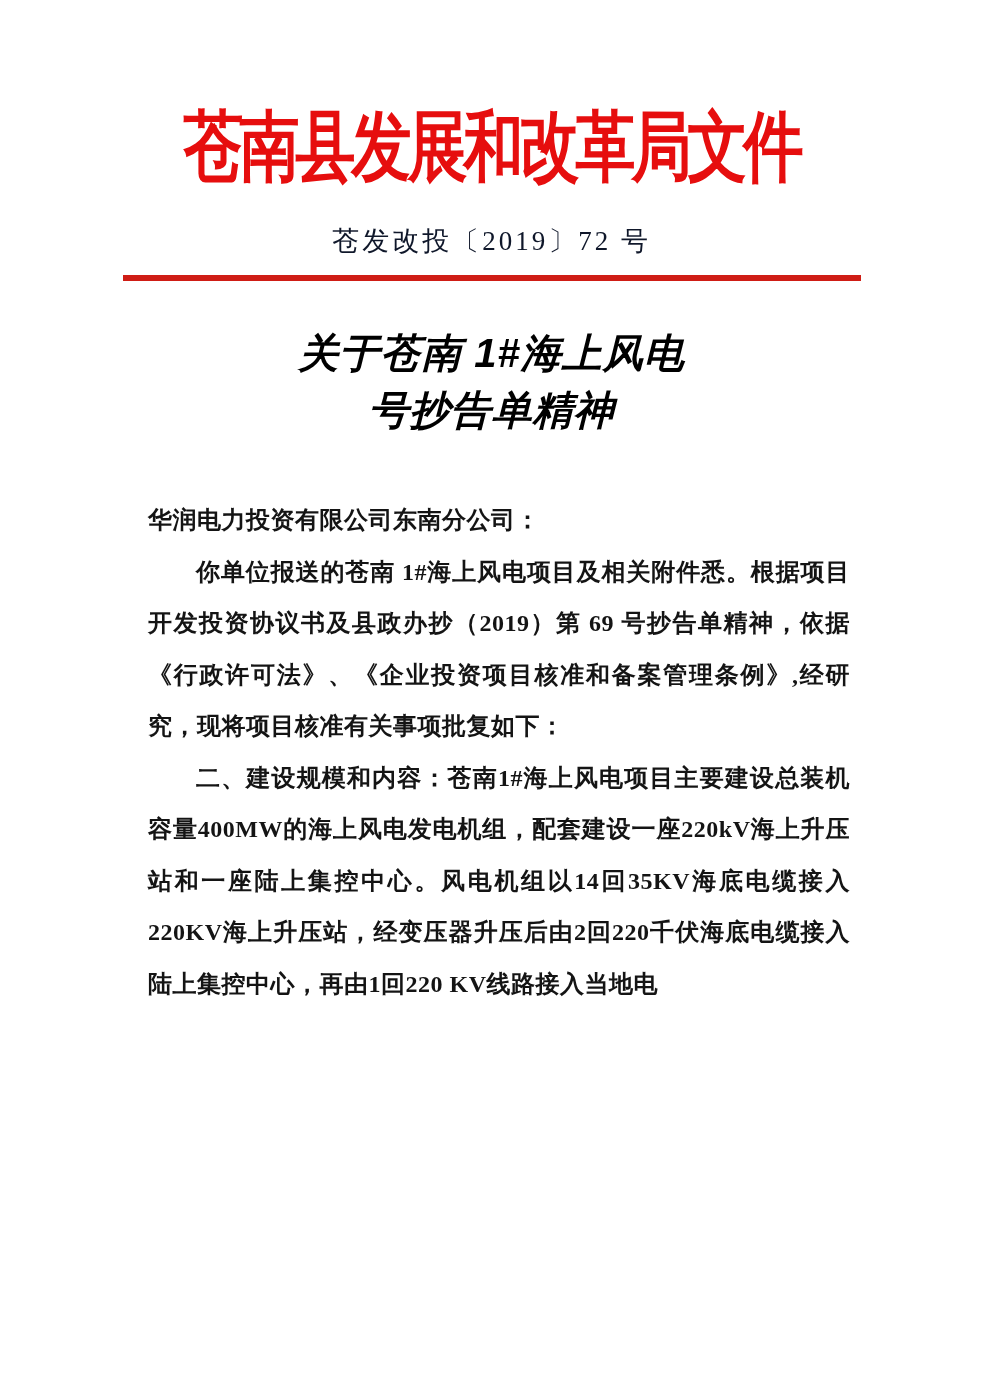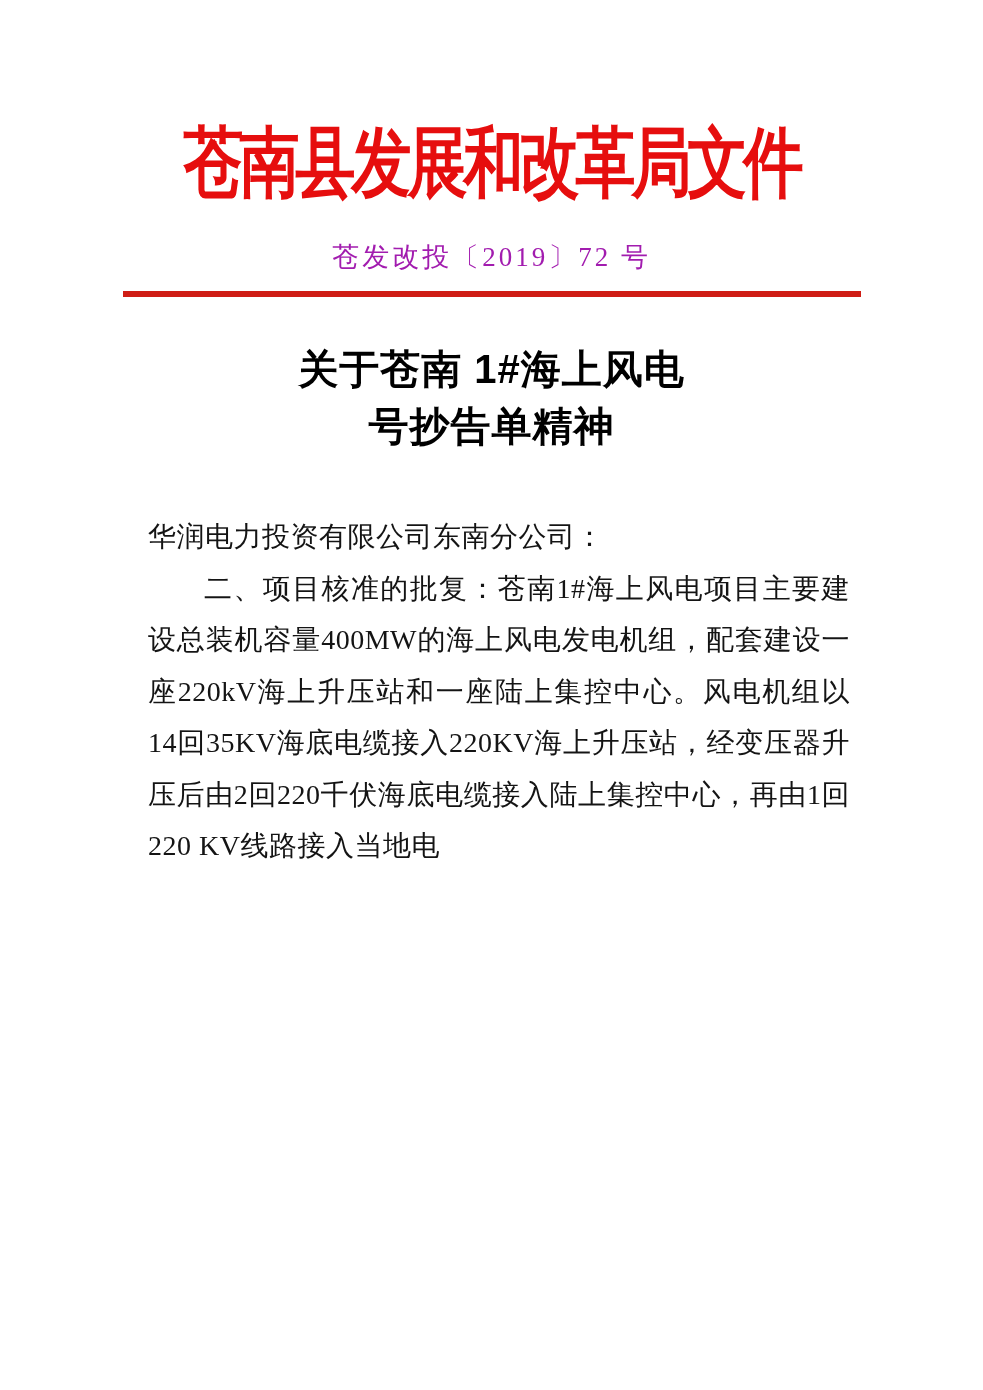--- a/index.html
+++ b/index.html
@@ -1,21 +1,21 @@
 <!DOCTYPE html>
 <html><head>
 <meta charset="utf-8">
 <style>
   * { margin: 0; padding: 0; box-sizing: border-box; }
   html, body { background: #ffffff; }
   .page {
     position: relative;
     width: 983px;
     height: 1006px;
-    margin: 16px auto;
+    margin: 0 auto;
     background: #ffffff;
     overflow: hidden;
     font-family: "Liberation Serif", serif;
     color: #111111;
   }
   
   .letterhead {
     padding-top: 108px;
     text-align: center;
   }
@@ -28,49 +28,51 @@
     letter-spacing: -4px;
     transform: scaleY(1.28);
     transform-origin: center;
     white-space: nowrap;
   }
   .doc-number {
     margin-top: 34px;
     text-align: center;
     font-size: 27px;
     letter-spacing: 3px;
-    color: #a21caf;
+    color: #0f172a;
     font-family: "Liberation Serif", "DejaVu Serif", serif;
   }
   .red-rule {
     width: 738px;
     height: 6px;
     background: #cf1d15;
     margin: 16px auto 0 auto;
   }
   
   .doc-title {
     margin-top: 44px;
     text-align: center;
     font-family: "Liberation Sans", "DejaVu Sans", sans-serif;
     font-weight: bold;
     color: #000000;
     font-size: 40px;
     line-height: 57px;
     letter-spacing: 1px;
+    font-style: italic;
   }
   
   .body-text {
     margin: 56px 133px 0 148px;
     font-family: "Liberation Serif", "DejaVu Serif", serif;
-    font-size: 28px;
+    font-size: 24px;
     line-height: 51.5px;
     color: #141414;
     text-align: justify;
     letter-spacing: 0.5px;
+    font-weight: bold;
   }
   .body-text p.indent { text-indent: 2em; }
   .body-text p { text-align: justify; }
 </style>
 </head>
 <body>
 
 <div class="page">
 
   <div class="letterhead">
@@ -81,16 +83,17 @@
 
   <div class="red-rule"></div>
 
   <div class="doc-title">
     <div>关于苍南 1#海上风电</div>
     <div>号抄告单精神</div>
   </div>
 
   <div class="body-text">
     <p>华润电力投资有限公司东南分公司：</p>
-    <p class="indent">二、项目核准的批复：苍南1#海上风电项目主要建设总装机容量400MW的海上风电发电机组，配套建设一座220kV海上升压站和一座陆上集控中心。风电机组以14回35KV海底电缆接入220KV海上升压站，经变压器升压后由2回220千伏海底电缆接入陆上集控中心，再由1回220 KV线路接入当地电</p>
+    <p class="indent">你单位报送的苍南 1#海上风电项目及相关附件悉。根据项目开发投资协议书及县政办抄（2019）第 69 号抄告单精神，依据《行政许可法》、《企业投资项目核准和备案管理条例》,经研究，现将项目核准有关事项批复如下：</p>
+    <p class="indent">二、建设规模和内容：苍南1#海上风电项目主要建设总装机容量400MW的海上风电发电机组，配套建设一座220kV海上升压站和一座陆上集控中心。风电机组以14回35KV海底电缆接入220KV海上升压站，经变压器升压后由2回220千伏海底电缆接入陆上集控中心，再由1回220 KV线路接入当地电</p>
   </div>
 
 </div>
 
 </body></html>

